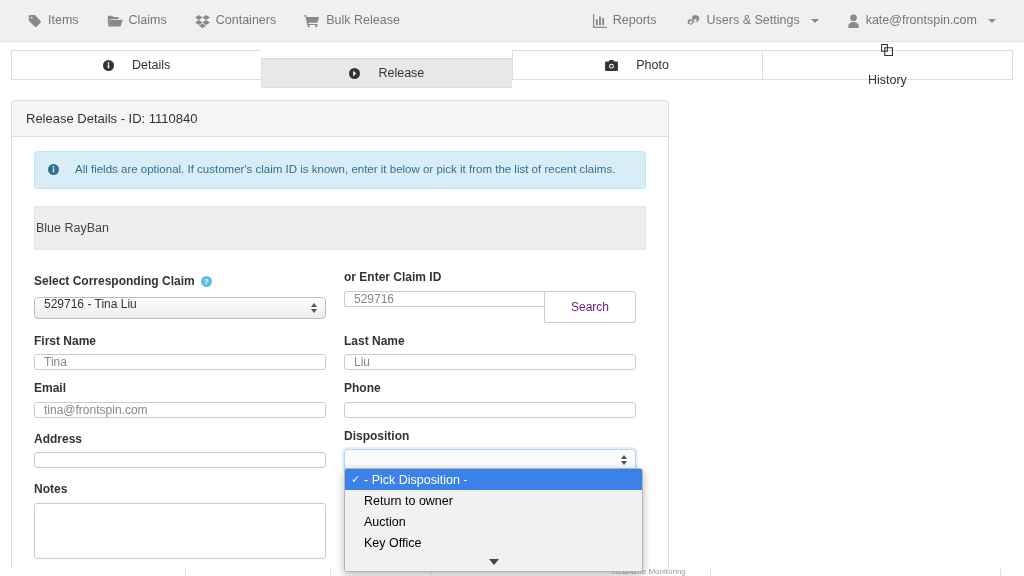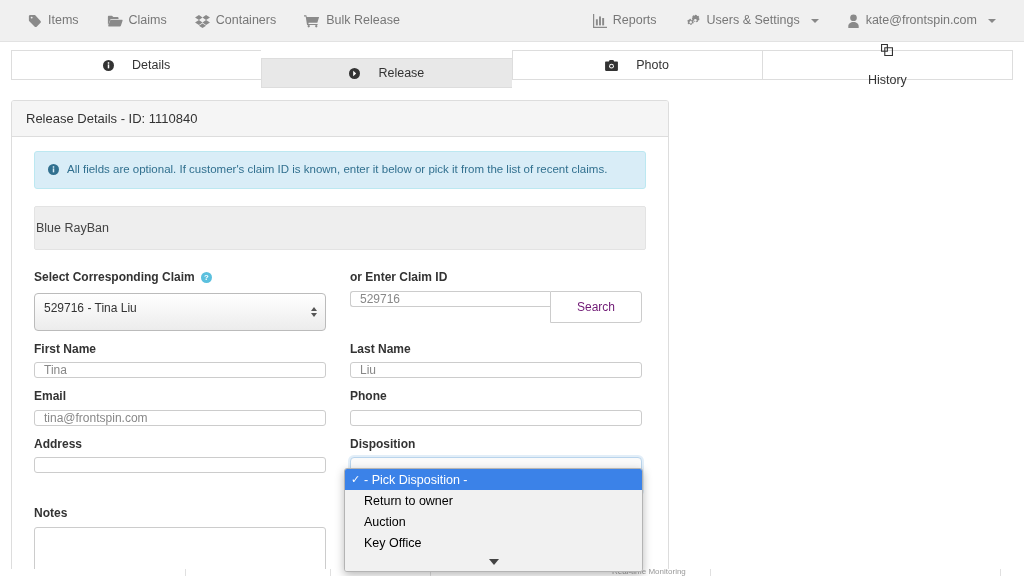--- a/index.html
+++ b/index.html
@@ -95,37 +95,37 @@
   .alert {
     background: #d9edf7;
     border: 1px solid #bce8f1;
     border-radius: 3px;
     color: #31708f;
     font-size: 11.5px;
     padding: 11px 13px;
     margin-bottom: 17px;
     display: flex;
     align-items: flex-start;
-    gap: 8px;
+    gap: 16px;
   }
   .alert .ic { margin-top: 1px; }
 
   
   .itembar {
     background: #eeeeee;
     border: 1px solid #e3e3e3;
     border-radius: 2px;
     padding: 14px 1px;
     font-size: 12.5px;
     color: #444444;
     margin-bottom: 20px;
   }
 
   
-  .row { display: flex; gap: 24px; margin-bottom: 11px; }
+  .row { display: flex; gap: 18px; margin-bottom: 11px; align-items: center; }
   .col { width: 292px; flex: none; }
   label.fl {
     display: block;
     font-size: 12px;
     font-weight: bold;
     color: #333333;
     margin-bottom: 5px;
     line-height: 1.3;
   }
   label.fl .help {
@@ -146,21 +146,21 @@
     outline: none;
     display: flex;
     align-items: center;
   }
   .ctrl.empty { color: #cccccc; }
 
   
   .selectbox {
     position: relative;
     width: 100%;
-    height: 38px;
+    height: 22px;
     border: 1px solid #bbbbbb;
     border-radius: 4px;
     background: linear-gradient(#ffffff, #ececec);
     font-size: 12px;
     color: #333333;
     padding: 0 26px 8px 9px;
     display: flex;
     align-items: center;
     cursor: pointer;
   }

